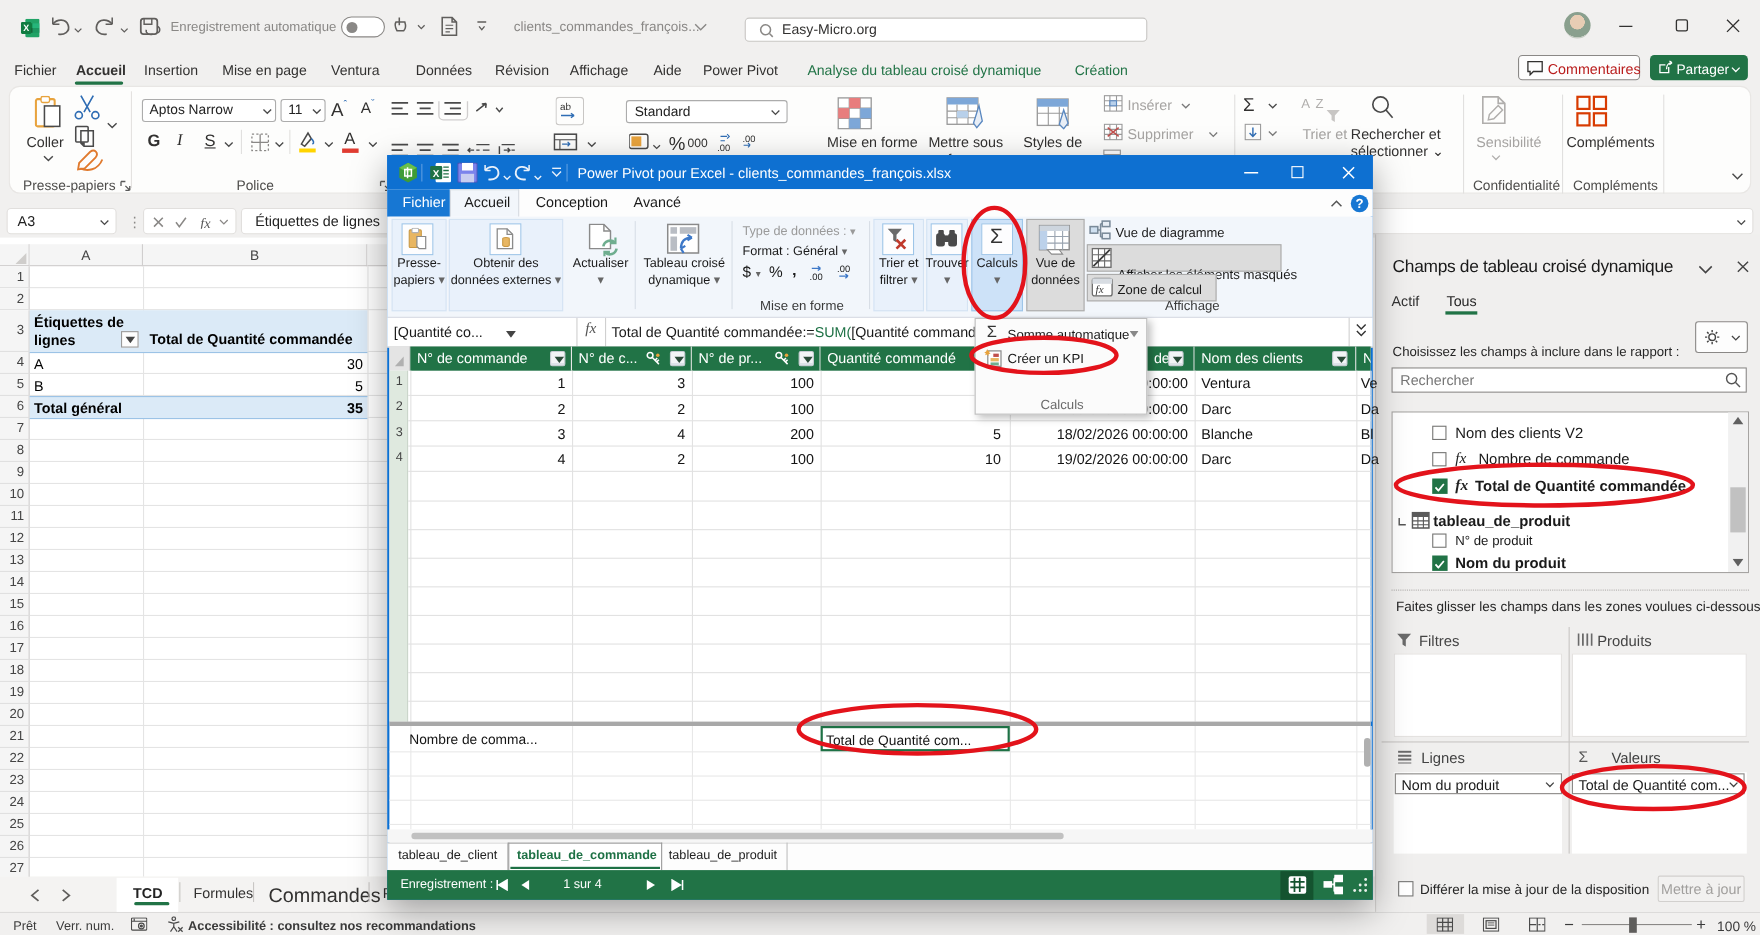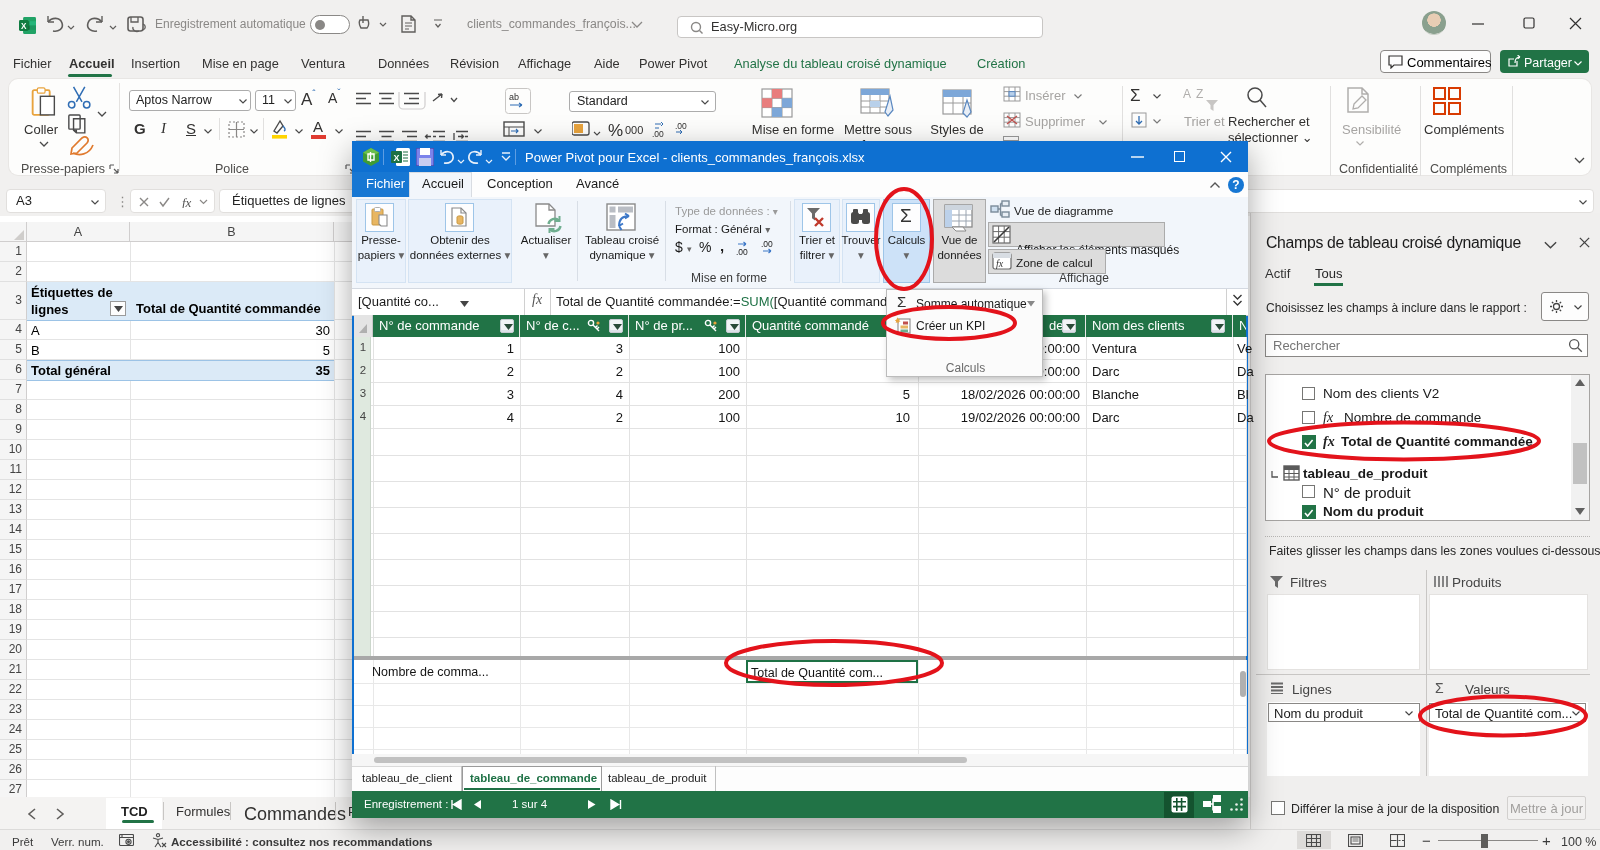--- a/index.html
+++ b/index.html
@@ -85,21 +85,21 @@
   <div class="abs tabtxt" style="left:518px">Affichage</div>
   <div class="abs tabtxt" style="left:594px">Aide</div>
   <div class="abs tabtxt" style="left:639px">Power Pivot</div>
   <div class="abs tabtxt" style="left:734px;color:#217346">Analyse du tableau croisé dynamique</div>
   <div class="abs tabtxt" style="left:977px;color:#217346">Création</div>
 
   <div class="abs" style="left:1380px;top:50px;width:111px;height:23px;border:1px solid #8a8886;border-radius:4px;background:#fdfdfd"></div>
   <svg class="abs" style="left:1388px;top:55px" width="15" height="14" viewBox="0 0 15 14" fill="none" stroke="#323130" stroke-width="1.2">
       <path d="M1 1 h13 v9 h-8 l-3 3 v-3 h-2 z"></path>
     </svg>
-  <div class="abs" style="left:1407px;top:55px;font-size:13px;color:#000000">Commentaires</div>
+  <div class="abs" style="left:1407px;top:55px;font-size:13px;color:#b91c1c">Commentaires</div>
 
   <div class="abs" style="left:1500px;top:50px;width:89px;height:23px;border-radius:4px;background:#217346"></div>
   <svg class="abs" style="left:1508px;top:55px" width="14" height="13" viewBox="0 0 14 13" fill="none" stroke="#fff" stroke-width="1.2">
       <path d="M7 8 C7 4 9 2 12 2 M12 2 l-2.4 -1.8 M12 2 l-2.4 1.8"></path>
       <path d="M9 6 v5 h-8 v-7 h5"></path>
     </svg>
   <div class="abs" style="left:1524px;top:56px;font-size:12.5px;color:#fff">Partager</div>
   <svg class="abs" style="left:1573px;top:60px" width="10" height="7" viewBox="0 0 10 7" fill="none" stroke="#fff" stroke-width="1.2">
       <path d="M1.5 1.5 l3.5 3.5 3.5 -3.5"></path>
     </svg>
@@ -435,21 +435,21 @@
   <div class="abs" style="left:15px;top:21px;font-size:15.8px;font-weight:500;color:#1a1a1a;letter-spacing:-0.3px">Champs de tableau croisé dynamique</div>
   <svg class="abs" style="left:292px;top:27px" width="15" height="10" viewBox="0 0 16 10" fill="none" stroke="#444" stroke-width="1.5">
       <path d="M2 2 l6 6 6 -6"></path>
     </svg>
   <svg class="abs" style="left:327px;top:23px" width="13" height="13" viewBox="0 0 14 14" fill="none" stroke="#444" stroke-width="1.4">
       <path d="M2 2 l10 10 M12 2 l-10 10"></path>
     </svg>
   <div class="abs" style="left:14px;top:53px;font-size:13px;color:#333">Actif</div>
   <div class="abs" style="left:64px;top:53px;font-size:13px;color:#262626">Tous</div>
   <div class="abs" style="left:63px;top:70px;width:29px;height:2.6px;background:#217346"></div>
-  <div class="abs" style="left:15px;top:88px;font-size:12px;color:#262626">Choisissez les champs à inclure dans le rapport :</div>
+  <div class="abs" style="left:15px;top:100px;font-size:12px;color:#262626">Choisissez les champs à inclure dans le rapport :</div>
   <div class="abs" style="left:290px;top:79px;width:48px;height:29px;background:#fdfdfd;border:1px solid #8a8886;border-radius:3px"></div>
   <svg class="abs" style="left:297px;top:85px" width="17" height="17" viewBox="0 0 17 17" fill="none" stroke="#444" stroke-width="1.3">
     <circle cx="8.5" cy="8.5" r="3"></circle>
     <path d="M8.5 2 v2 M8.5 13 v2 M2 8.5 h2 M13 8.5 h2 M3.9 3.9 l1.4 1.4 M11.7 11.7 l1.4 1.4 M13.1 3.9 l-1.4 1.4 M5.3 11.7 l-1.4 1.4"></path>
   </svg>
   <svg class="abs" style="left:322px;top:91px" width="10" height="7" viewBox="0 0 10 7" fill="none" stroke="#444" stroke-width="1.2">
       <path d="M1.5 1.5 l3.5 3.5 3.5 -3.5"></path>
     </svg>
 
   <div class="abs" style="left:14px;top:121px;width:323px;height:23px;background:#fff;border:1px solid #8a8886"></div>
@@ -483,21 +483,21 @@
   <svg class="abs" style="left:19px;top:257px" width="10" height="10" viewBox="0 0 10 10" fill="none" stroke="#555" stroke-width="1.3">
       <path d="M2 1 v6 h6"></path>
     </svg>
   <svg class="abs" style="left:32px;top:252px" width="17" height="16" viewBox="0 0 17 16">
       <rect x="1" y="1" width="15" height="14" fill="#fff" stroke="#5a5a5a" stroke-width="1.4"></rect>
       <rect x="1" y="1" width="15" height="4" fill="#5a5a5a"></rect>
       <path d="M1 8.5 h15 M1 12 h15 M6 5 v10 M11 5 v10" stroke="#5a5a5a" stroke-width="1"></path>
     </svg>
   <div class="abs" style="left:52px;top:253px;font-size:13.5px;font-weight:700;color:#1a1a1a">tableau_de_produit</div>
   <div class="abs" style="left:51px;top:272px;width:13px;height:13px;border:1px solid #767674;background:#fff"></div>
-  <div class="abs" style="left:72px;top:271px;font-size:15px;color:#1a1a1a">N° de produit</div>
+  <div class="abs" style="left:72px;top:271px;font-size:12px;color:#1a1a1a">N° de produit</div>
   <div class="abs" style="left:51px;top:292px;width:14px;height:14px;background:#217346"></div>
   <svg class="abs" style="left:53px;top:296px" width="10" height="8" viewBox="0 0 10 8" fill="none" stroke="#fff" stroke-width="1.6">
       <path d="M1 4 l2.6 3 5 -6"></path>
     </svg>
   <div class="abs" style="left:72px;top:291px;font-size:13.5px;font-weight:700;color:#1a1a1a">Nom du produit</div>
 
   <div class="abs" style="left:14px;top:323px;width:325px;height:0;border-top:1.5px dotted #b8b6b4"></div>
   <div class="abs" style="left:18px;top:331px;font-size:12.3px;color:#262626;white-space:nowrap">Faites glisser les champs dans les zones voulues ci-dessous:</div>
 
   <svg class="abs" style="left:19px;top:363px" width="13" height="12" viewBox="0 0 13 12">

